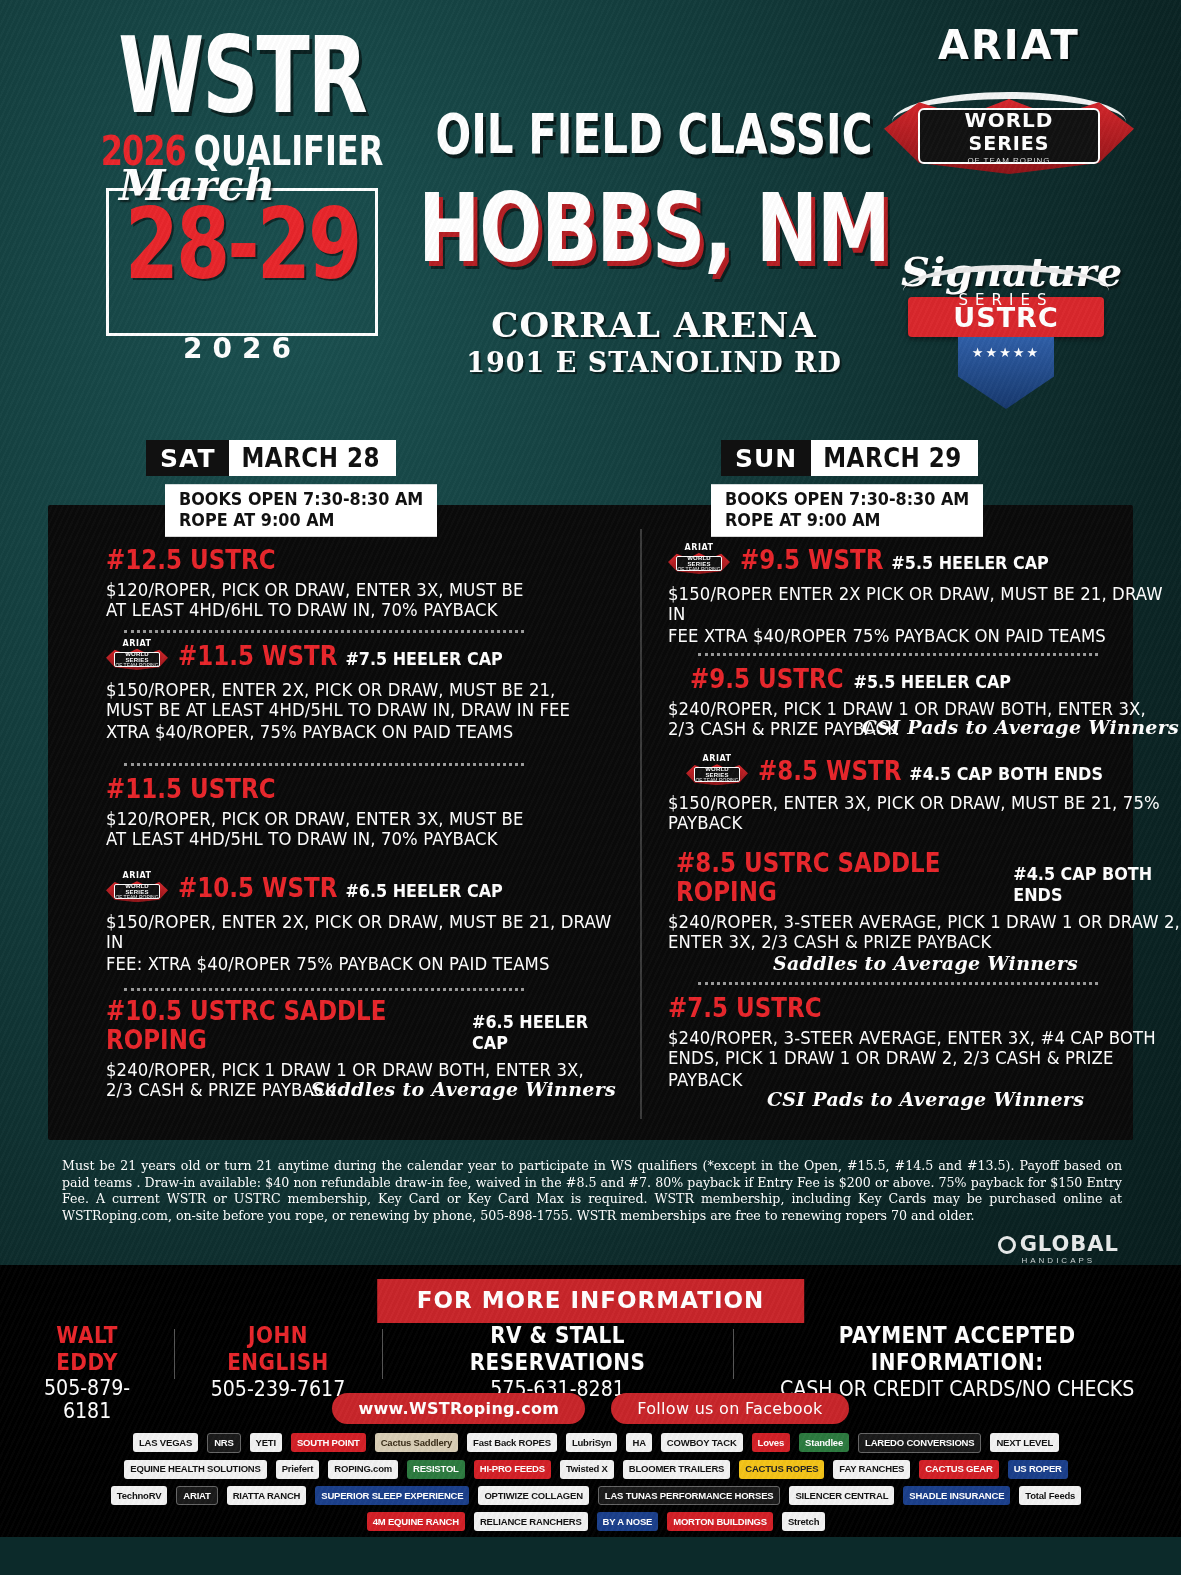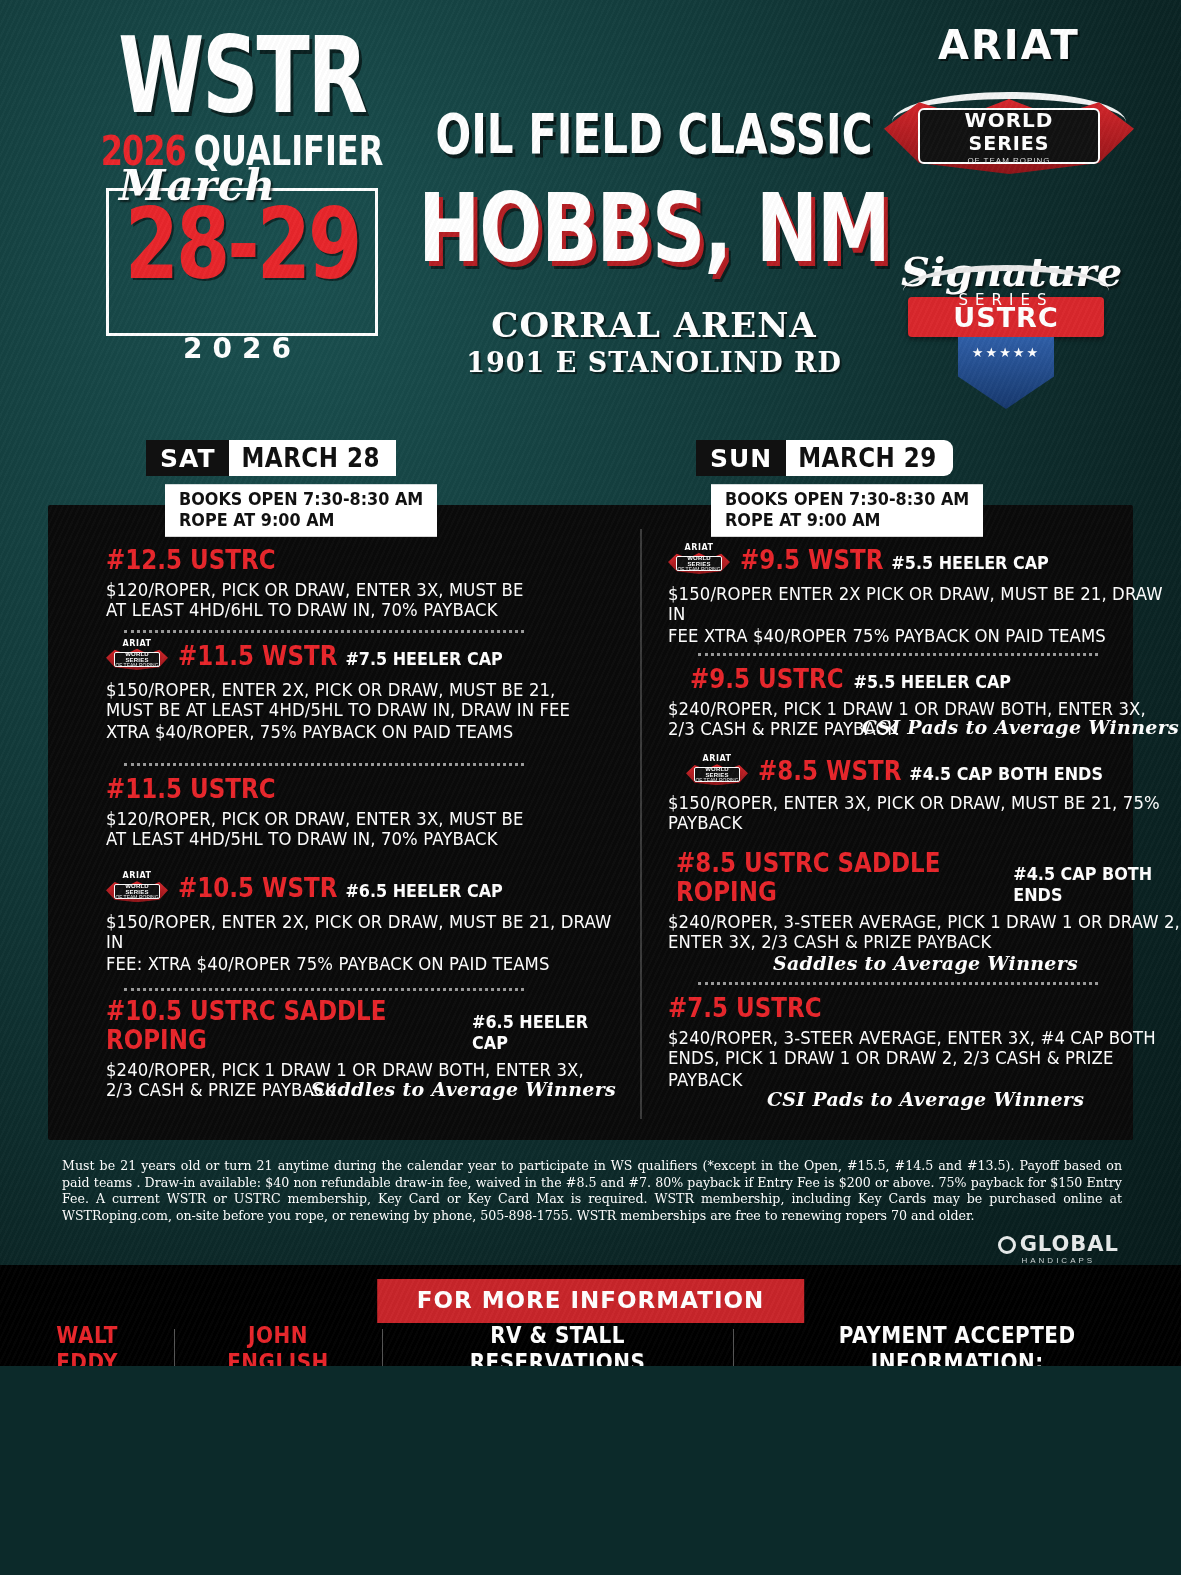--- a/index.html
+++ b/index.html
@@ -6,21 +6,21 @@
   html, body {
     width: 1181px;
     height: 1575px;
     font-family: "Liberation Sans", sans-serif;
     background: #0c2a2a;
     overflow: hidden;
   }
   .poster {
     position: relative;
     width: 1181px;
-    height: 1366px;
+    height: 1537px;
     background:
       radial-gradient(ellipse at 25% 20%, #1a5050 0%, #123a3a 38%, #0b2525 70%, #071a1a 100%);
     color: #fff;
     overflow: hidden;
     padding-left: 44px;
   }
   .poster::after{
     content:"";
     position:absolute; inset:0;
     background:
@@ -352,21 +352,21 @@
     </div>
   </div>
 
   <div class="tab" style="left:146px; top:440px;">
     <span class="day">SAT</span>
     <span class="date">MARCH 28</span>
   </div>
   <div class="books" style="left:165px; top:487px; white-space: pre-line;">BOOKS OPEN 7:30-8:30 AM
 ROPE AT 9:00 AM</div>
 
-  <div class="tab" style="left:696px; top:440px;border-radius:9px;">
+  <div class="tab" style="left:721px; top:440px;">
     <span class="day">SUN</span>
     <span class="date">MARCH 29</span>
   </div>
   <div class="books" style="left:711px; top:487px; white-space: pre-line;">BOOKS OPEN 7:30-8:30 AM
 ROPE AT 9:00 AM</div>
 
   <div class="panel">
     <div class="divider"></div>
 
     <div class="col left">

